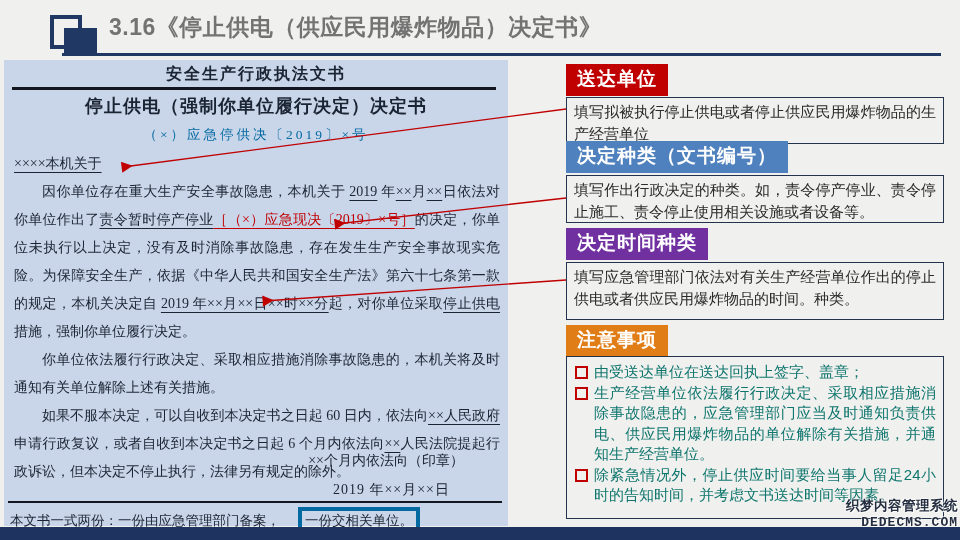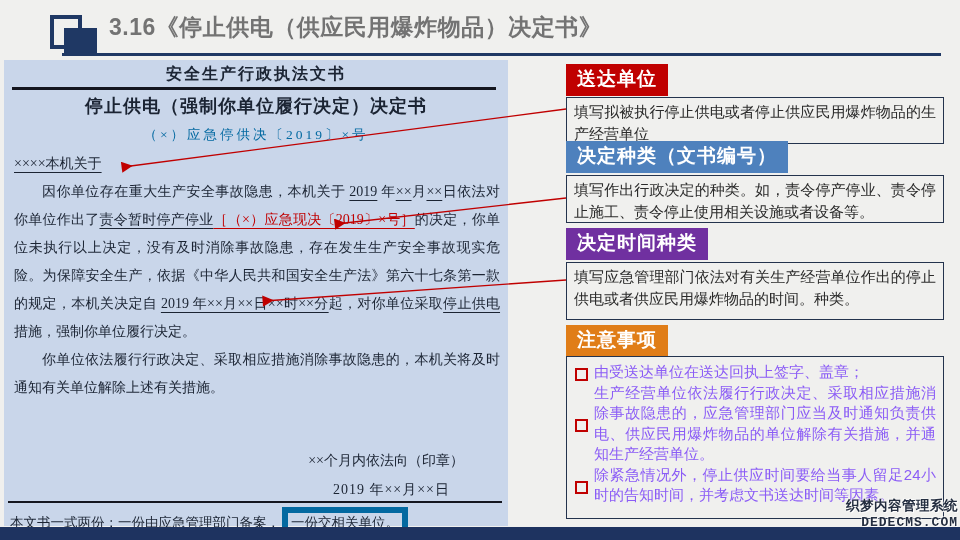--- a/index.html
+++ b/index.html
@@ -29,34 +29,34 @@
   .recipient{text-decoration:underline;text-underline-offset:4px;}
   .doc-body p{margin:0;text-indent:2em;}
   .seg-u{text-decoration:underline;text-underline-offset:4px;}
   .seg-ru{color:#c00000;text-decoration:underline;text-underline-offset:4px;
        text-decoration-color:#c00000;}
   .seg-p{}
   .doc-sign{position:absolute;top:392px;right:44px;font-size:14px;}
   .doc-date{position:absolute;top:421px;right:58px;font-size:14px;letter-spacing:1px;}
   .doc-rule2{position:absolute;top:441px;left:4px;right:6px;height:2px;background:#14161f;}
   .doc-footer{position:absolute;top:447px;left:6px;right:4px;font-size:13.5px;line-height:20px;}
-  .seg-boxed{display:inline-block;border:6px solid #0369a1;padding:0 3px 1px 3px;margin-left:2px;}
+  .seg-boxed{display:inline-block;border:4px solid #0369a1;padding:0 3px 1px 3px;margin-left:18px;}
 
   
   .anno-label{position:absolute;left:566px;color:#fff;font-weight:bold;font-size:19px;
        padding:2px 11px 4px 11px;letter-spacing:1px;white-space:nowrap;}
   .anno-box{position:absolute;left:566px;width:362px;border:1px solid #24334d;
        padding:3px 7px;font-size:15px;line-height:22px;color:#2b2b2b;text-align:justify;}
   #label1{top:64px;} #box1{top:97px;height:39px;}
   #label2{top:141px;} #box2{top:175px;height:40px;}
   #label3{top:228px;} #box3{top:262px;height:50px;}
   #label4{top:325px;} #box4{top:356px;height:155px;}
   .notes-list{list-style:none;margin:2px 0 0 0;padding:0;}
-  .notes-list li{display:flex;align-items:center;font-size:15px;line-height:20.5px;
-       color:#8b5cf6;text-align:justify;}
+  .notes-list li{display:flex;align-items:flex-start;font-size:15px;line-height:20.5px;
+       color:#0f766e;text-align:justify;}
   .note-bullet{flex:0 0 auto;width:9px;height:9px;border:2.5px solid #c00000;
        margin:4px 6px 0 1px;background:transparent;}
   .note-text{flex:1 1 auto;}
 
   
   .arrows{position:absolute;left:0;top:0;width:960px;height:540px;pointer-events:none;z-index:6;}
   .watermark{position:absolute;right:2px;top:497px;z-index:9;text-align:right;
        color:#242e40;font-weight:bold;
        text-shadow:1px 1px 0 rgba(255,255,255,.9),-1px -1px 0 rgba(255,255,255,.55);}
   .wm1{font-size:13.5px;letter-spacing:.5px;}
@@ -73,20 +73,21 @@
 
 <div class="doc">
   <div class="doc-h1">安全生产行政执法文书</div>
   <div class="doc-rule1"></div>
   <div class="doc-h2">停止供电（强制你单位履行决定）决定书</div>
   <div class="doc-num">（×）应急停供决〔2019〕×号</div>
   <div class="doc-body">
     <div class="recipient">××××本机关于</div>
     <p><span class="seg-p">因你单位存在重大生产安全事故隐患，本机关于 </span><span class="seg-u">2019</span><span class="seg-p"> 年</span><span class="seg-u">××</span><span class="seg-p">月</span><span class="seg-u">××</span><span class="seg-p">日依法对你单位作出了</span><span class="seg-u">责令暂时停产停业</span><span class="seg-ru">［（×）应急现决〔2019〕×号］</span><span class="seg-p">的决定，你单位未执行以上决定，没有及时消除事故隐患，存在发生生产安全事故现实危险。为保障安全生产，依据《中华人民共和国安全生产法》第六十七条第一款的规定，本机关决定自 </span><span class="seg-u">2019 年××月××日××时××分</span><span class="seg-p">起，对你单位采取</span><span class="seg-u">停止供电</span><span class="seg-p">措施，强制你单位履行决定。</span></p>
     <p><span class="seg-p">你单位依法履行行政决定、采取相应措施消除事故隐患的，本机关将及时通知有关单位解除上述有关措施。</span></p>
+    <p><span class="seg-p">如果不服本决定，可以自收到本决定书之日起 60 日内，依法向</span><span class="seg-u">××人民政府</span><span class="seg-p">申请行政复议，或者自收到本决定书之日起 6 个月内依法向</span><span class="seg-u">××</span><span class="seg-p">人民法院提起行政诉讼，但本决定不停止执行，法律另有规定的除外。</span></p>
   </div>
   <div class="doc-sign">××个月内依法向（印章）</div>
   <div class="doc-date">2019 年××月××日</div>
   <div class="doc-rule2"></div>
   <div class="doc-footer"><span class="seg-p">本文书一式两份：一份由应急管理部门备案，</span><span class="seg-boxed">一份交相关单位。</span></div>
 </div>
 
 <div class="anno-label" id="label1" style="background-color: rgb(192, 0, 0);">送达单位</div>
 <div class="anno-box" id="box1">填写拟被执行停止供电或者停止供应民用爆炸物品的生产经营单位</div>
 

